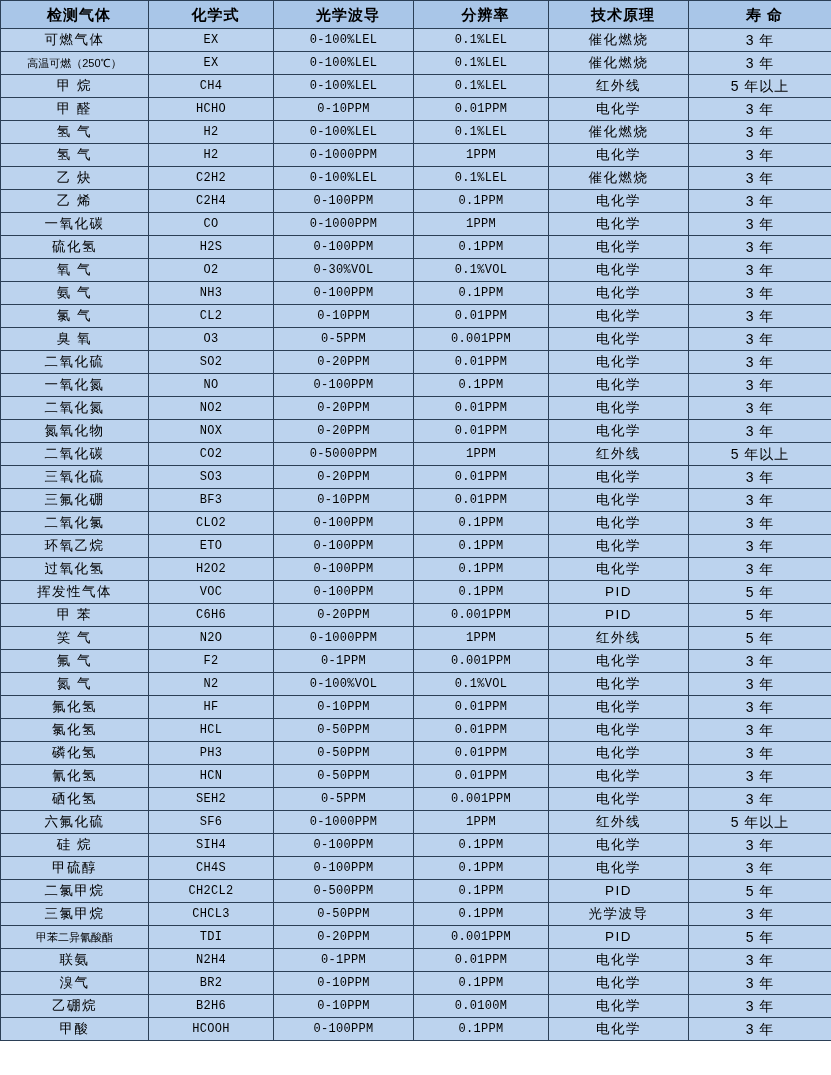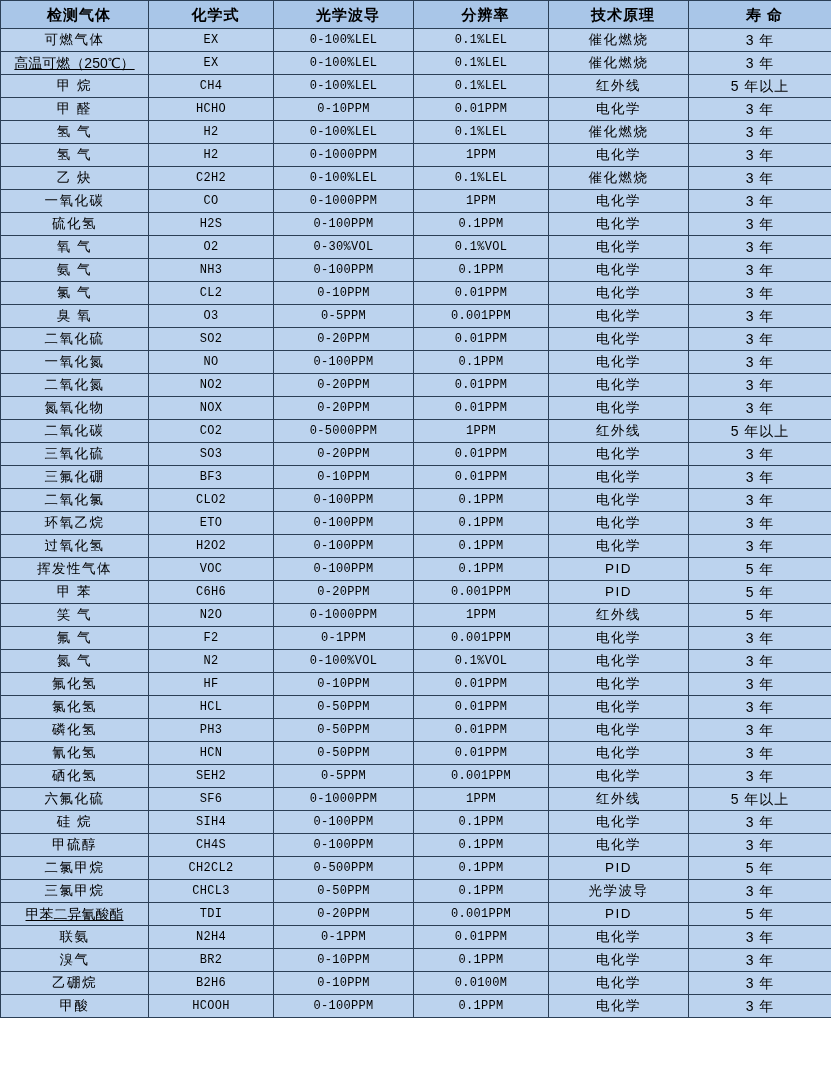--- a/index.html
+++ b/index.html
@@ -54,22 +54,21 @@
   table.gas-table tbody td {
     font-size: 13px;
     background: #bcd3ee;
   }
   table.gas-table tbody td.name {
     font-size: 13.5px;
     letter-spacing: 1.5px;
   }
   table.gas-table tbody td.name.tight {
     letter-spacing: 0px;
-    font-size: 14px;
-    text-decoration: underline;
+    font-size: 11px;
   }
   table.gas-table tbody td.mono {
     font-family: "Liberation Mono", "DejaVu Sans Mono", monospace;
     font-size: 12px;
     letter-spacing: 0.3px;
   }
   table.gas-table tbody td.life {
     font-size: 14px;
     letter-spacing: 1px;
   }
@@ -148,20 +147,28 @@
         </tr>
         <tr>
           <td class="name">乙 炔</td>
           <td class="mono">C2H2</td>
           <td class="mono">0-100%LEL</td>
           <td class="mono">0.1%LEL</td>
           <td class="name">催化燃烧</td>
           <td class="life">3 年</td>
         </tr>
         <tr>
+          <td class="name">乙 烯</td>
+          <td class="mono">C2H4</td>
+          <td class="mono">0-100PPM</td>
+          <td class="mono">0.1PPM</td>
+          <td class="name">电化学</td>
+          <td class="life">3 年</td>
+        </tr>
+        <tr>
           <td class="name">一氧化碳</td>
           <td class="mono">CO</td>
           <td class="mono">0-1000PPM</td>
           <td class="mono">1PPM</td>
           <td class="name">电化学</td>
           <td class="life">3 年</td>
         </tr>
         <tr>
           <td class="name">硫化氢</td>
           <td class="mono">H2S</td>

